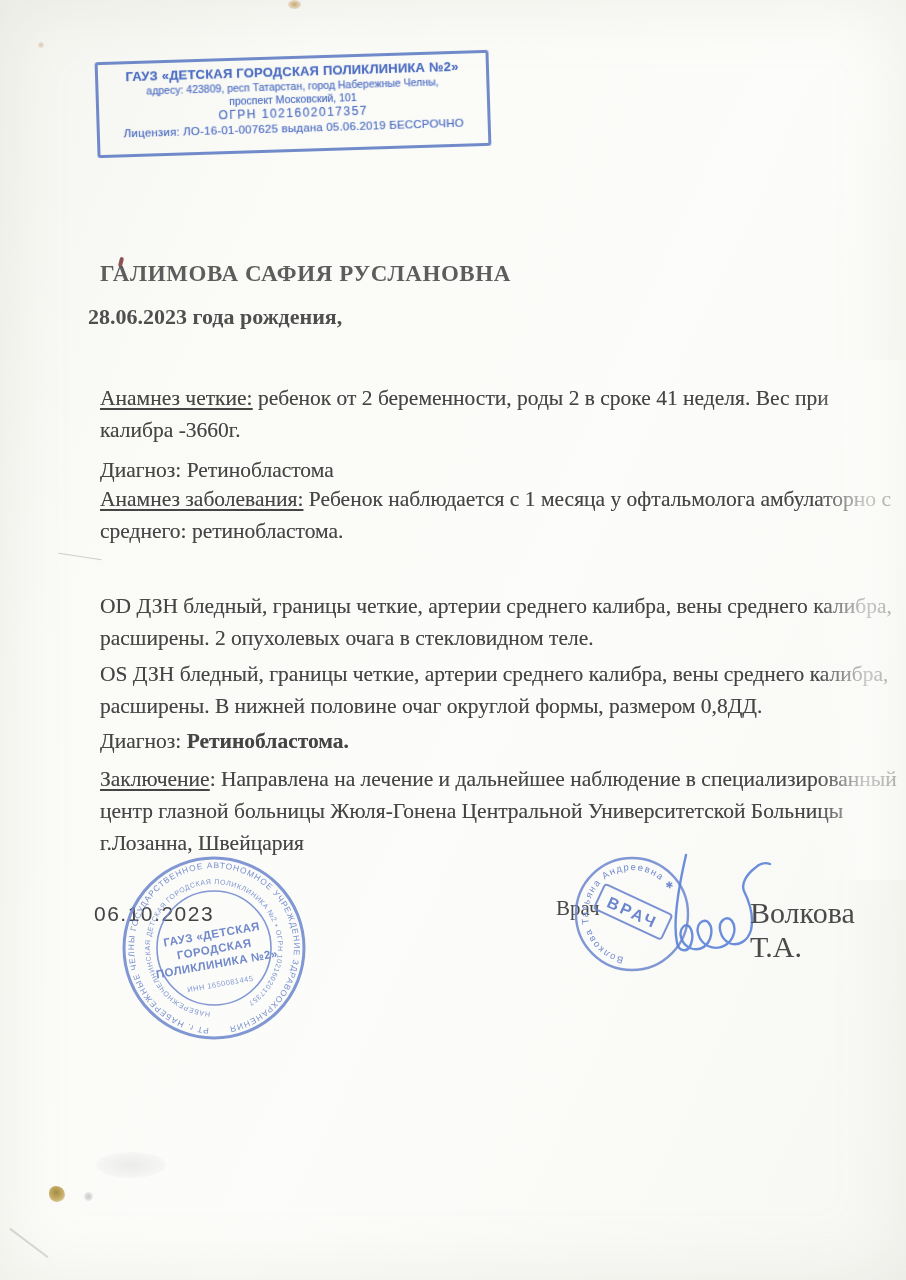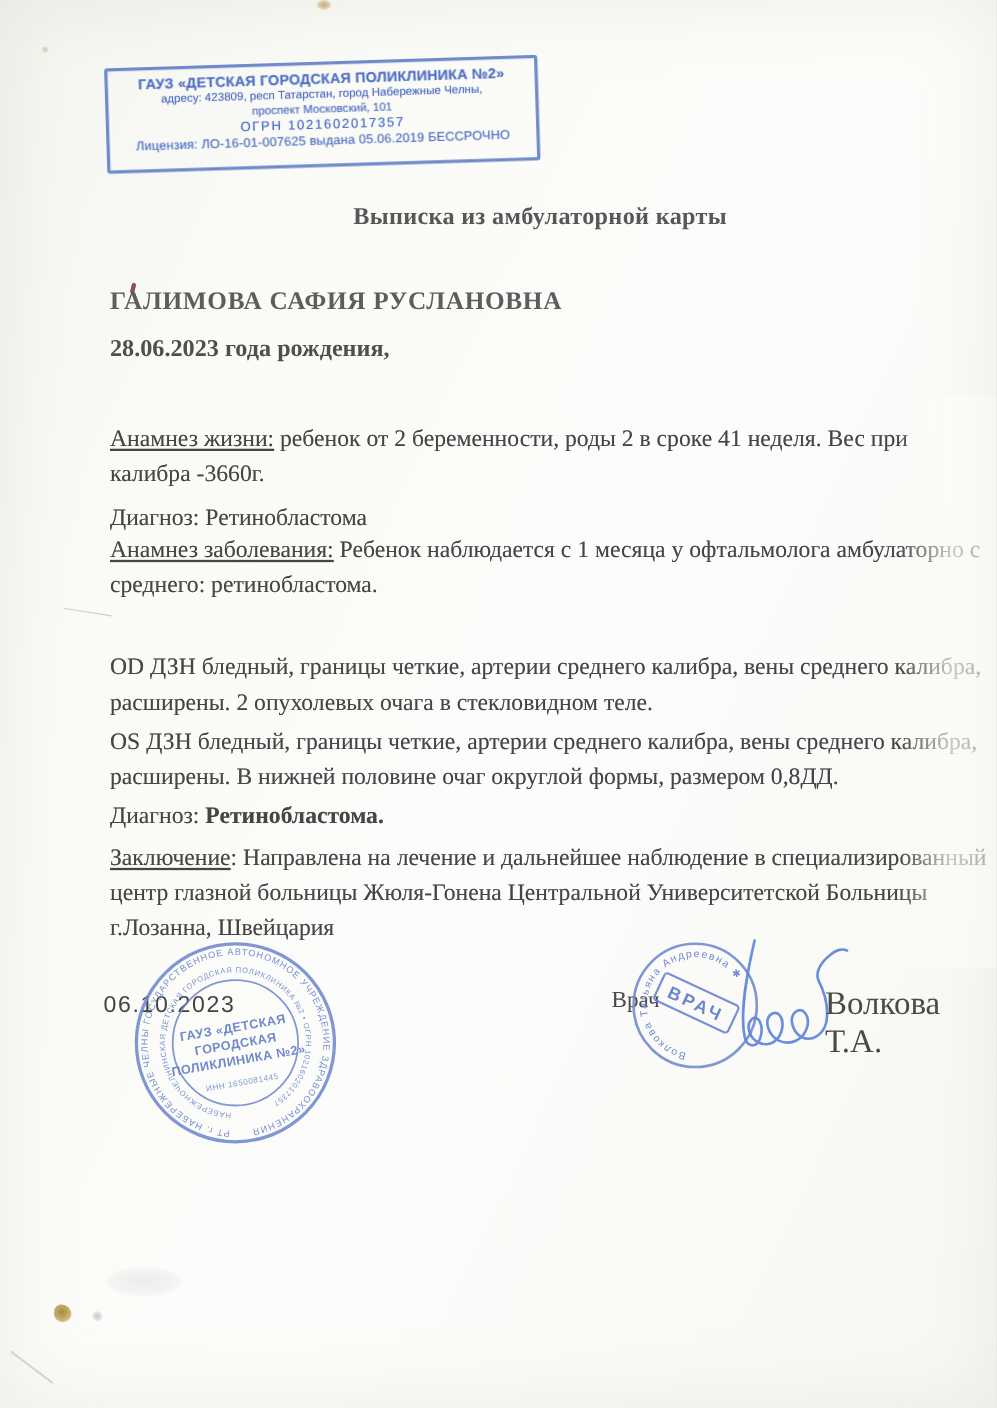--- a/index.html
+++ b/index.html
@@ -20,21 +20,21 @@
   }
   .rs-l1{font-size:13px;font-weight:bold;letter-spacing:0.2px;}
   .rs-l2,.rs-l3{font-size:10.5px;margin-top:1px;}
   .rs-l4{font-size:12px;letter-spacing:1.5px;margin-top:1px;}
   .rs-l5{font-size:11.5px;letter-spacing:0.2px;margin-top:2px;}
   
   .doc-title{position:absolute;left:100px;top:184px;width:782px;text-align:center;
     font-size:22px;font-weight:bold;color:#575757;letter-spacing:0.3px;}
   .patient-name{position:absolute;left:100px;top:261px;font-size:23px;font-weight:bold;
     color:#5d5d5d;letter-spacing:0.6px;text-align:right;}
-  .birth-line{position:absolute;left:100px;top:304px;font-size:22px;font-weight:bold;color:#4f4f4f;}
+  .birth-line{position:absolute;left:88px;top:304px;font-size:22px;font-weight:bold;color:#4f4f4f;}
   .para{position:absolute;left:100px;width:800px;font-size:21.5px;line-height:32px;
     color:#454545;text-shadow:0 0 0.6px rgba(70,70,70,0.45);}
   .para .line{white-space:nowrap;}
   .ul{text-decoration:underline;text-decoration-thickness:1.5px;text-underline-offset:3px;}
   .b{font-weight:bold;}
   .issue-date{position:absolute;left:94px;top:862px;font-family:"Liberation Sans","DejaVu Sans",sans-serif;
     font-size:21px;letter-spacing:1.5px;color:#434343;margin-top:40px;}
   .doctor-title{position:absolute;left:556px;top:896px;font-size:21px;color:#484848;}
   .doctor-name{position:absolute;left:750px;top:896px;font-size:30px;color:#4a4a4a;}
   
@@ -66,27 +66,26 @@
 <div class="page">
 
   <div class="rect-stamp">
     <div class="rs-l1">ГАУЗ «ДЕТСКАЯ ГОРОДСКАЯ ПОЛИКЛИНИКА №2»</div>
     <div class="rs-l2">адресу: 423809, респ Татарстан, город Набережные Челны,</div>
     <div class="rs-l3">проспект Московский, 101</div>
     <div class="rs-l4">ОГРН 1021602017357</div>
     <div class="rs-l5">Лицензия: ЛО-16-01-007625 выдана 05.06.2019 БЕССРОЧНО</div>
   </div>
 
-  <div class="doc-title">Выписка из амбулаторной карты</div>
   <div class="red-tick"></div>
   <div class="patient-name">ГАЛИМОВА САФИЯ РУСЛАНОВНА</div>
   <div class="birth-line">28.06.2023 года рождения,</div>
 
   <div class="para" style="top:382px">
-    <div class="line"><span class="ul">Анамнез жизни:</span> <span>ребенок от 2 беременности, роды 2 в сроке 41 неделя. Вес при</span></div>
+    <div class="line"><span class="ul">Анамнез четкие:</span> <span>ребенок от 2 беременности, роды 2 в сроке 41 неделя. Вес при</span></div>
     <div class="line">калибра -3660г.</div>
   </div>
 
   <div class="para" style="top:454px">
     <div class="line">Диагноз: Ретинобластома</div>
   </div>
 
   <div class="para" style="top:483px">
     <div class="line"><span class="ul">Анамнез заболевания:</span> <span>Ребенок наблюдается с 1 месяца у офтальмолога амбулаторно с</span></div>
     <div class="line">среднего: ретинобластома.</div>

